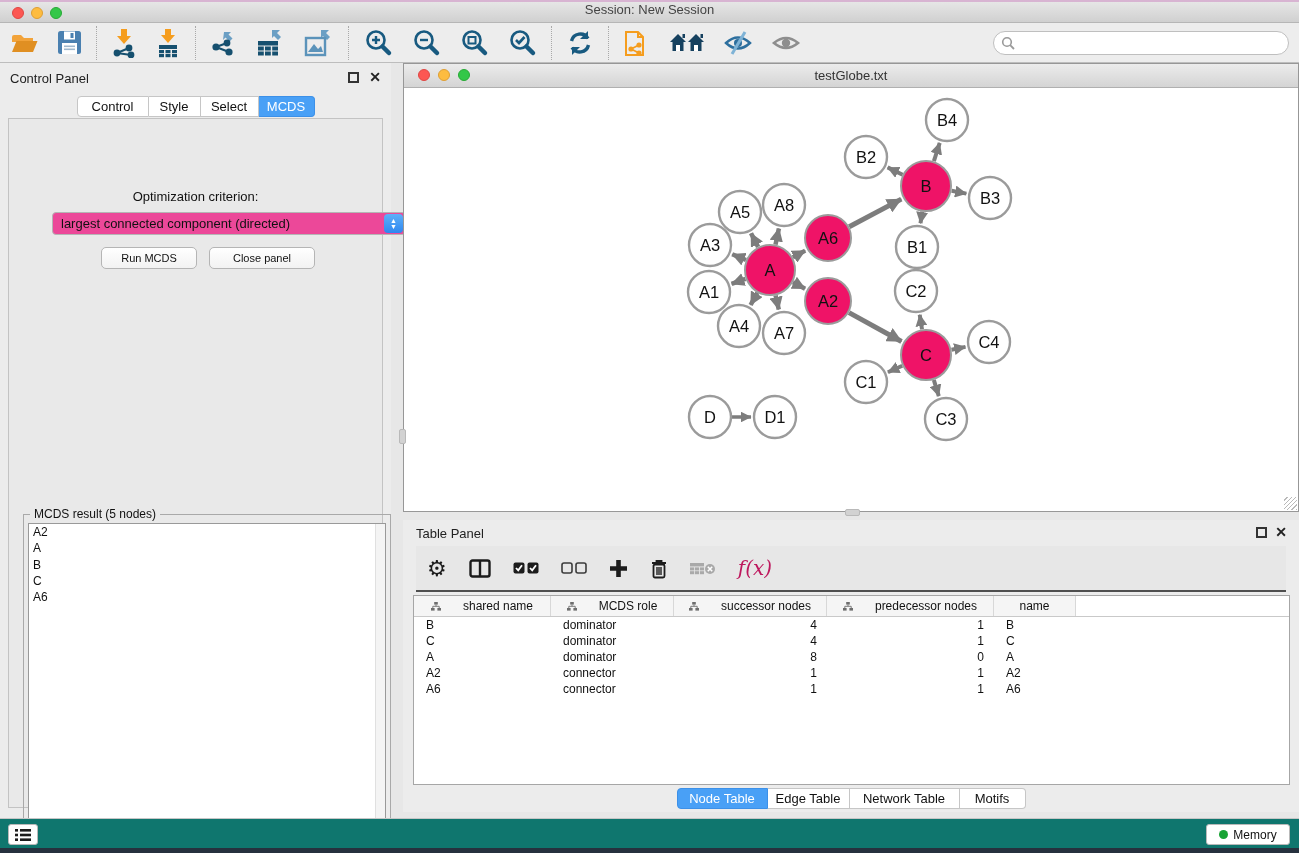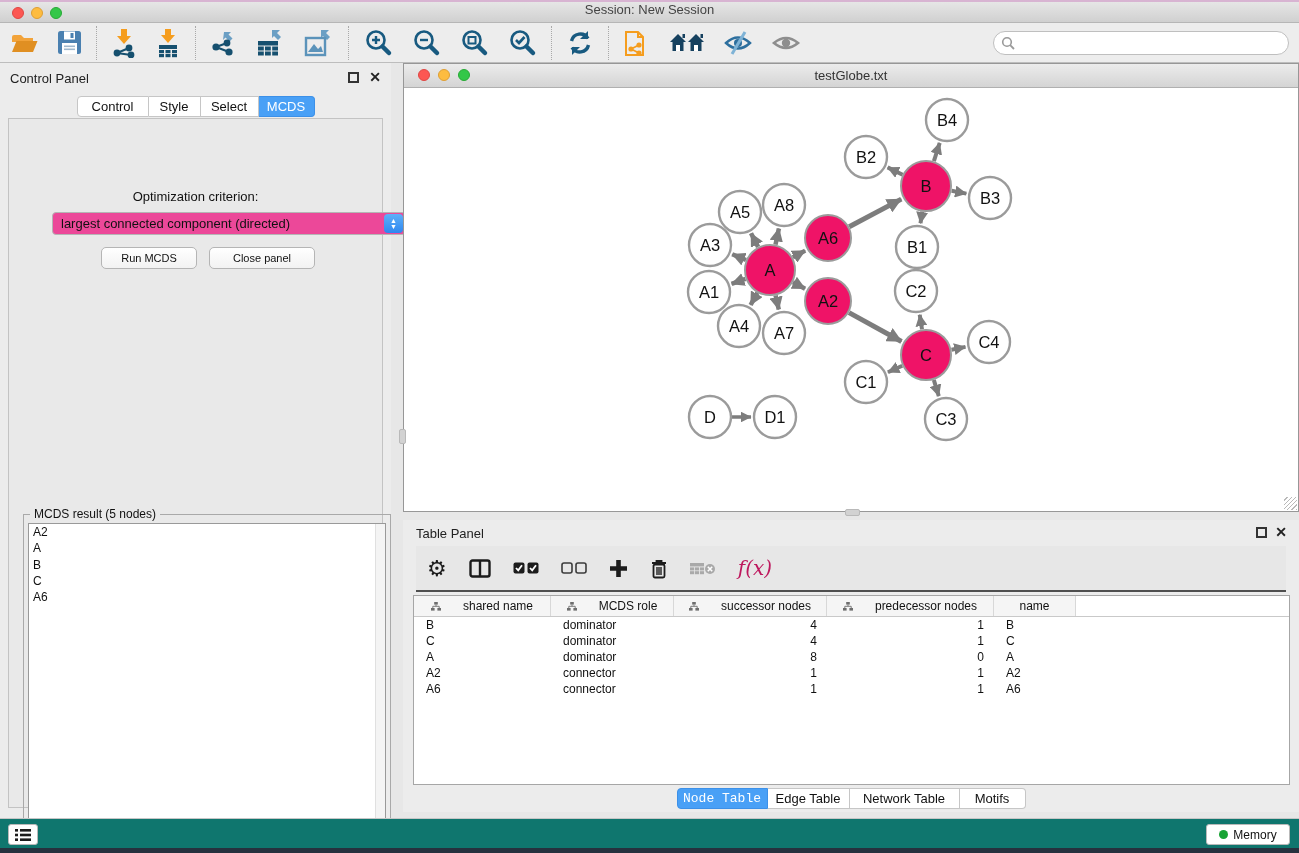--- a/index.html
+++ b/index.html
@@ -540,21 +540,21 @@
         <div class="tr">
           <div class="td left" style="width: 137px;">A6</div>
           <div class="td left" style="width: 123px;">connector</div>
           <div class="td right" style="width: 153px;">1</div>
           <div class="td right" style="width: 167px;">1</div>
           <div class="td left" style="width: 82px;">A6</div>
         </div>
       </div>
   </div>
   <div id="tp-tabs">
-      <div class="tab active" style="width: 91px; font-family: Liberation Mono, monospace;">Node Table</div>
+      <div class="tab active" style="width: 91px;">Node Table</div>
       <div class="tab" style="width: 82px;">Edge Table</div>
       <div class="tab" style="width: 110px;">Network Table</div>
       <div class="tab" style="width: 66px;">Motifs</div>
     </div>
 </div>
 
 <div class="abs" id="status-bar">
   <div id="status-left-btn">
     <svg width="16" height="14" viewBox="0 0 16 14">
       <g fill="#1c1c1c">

